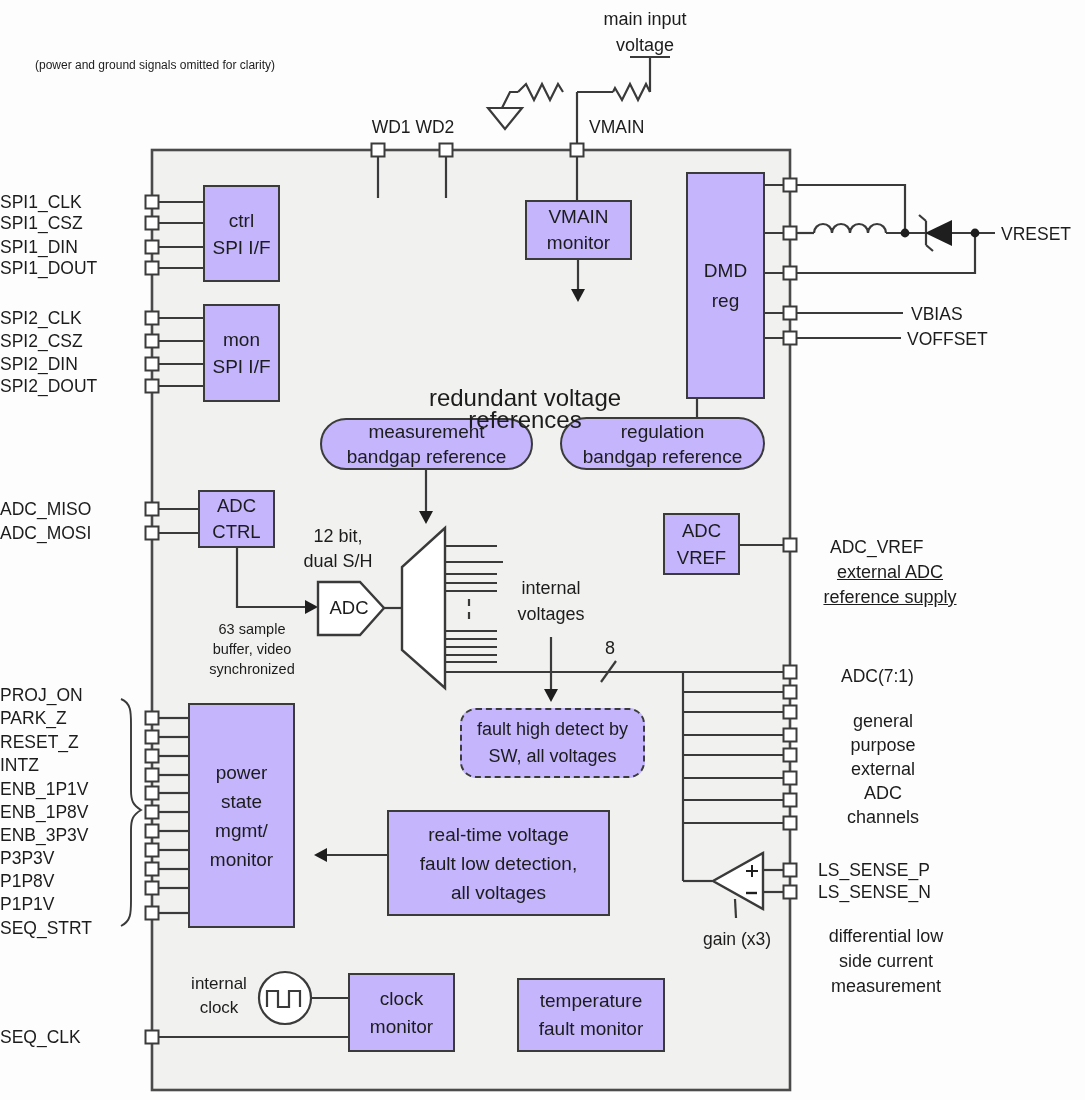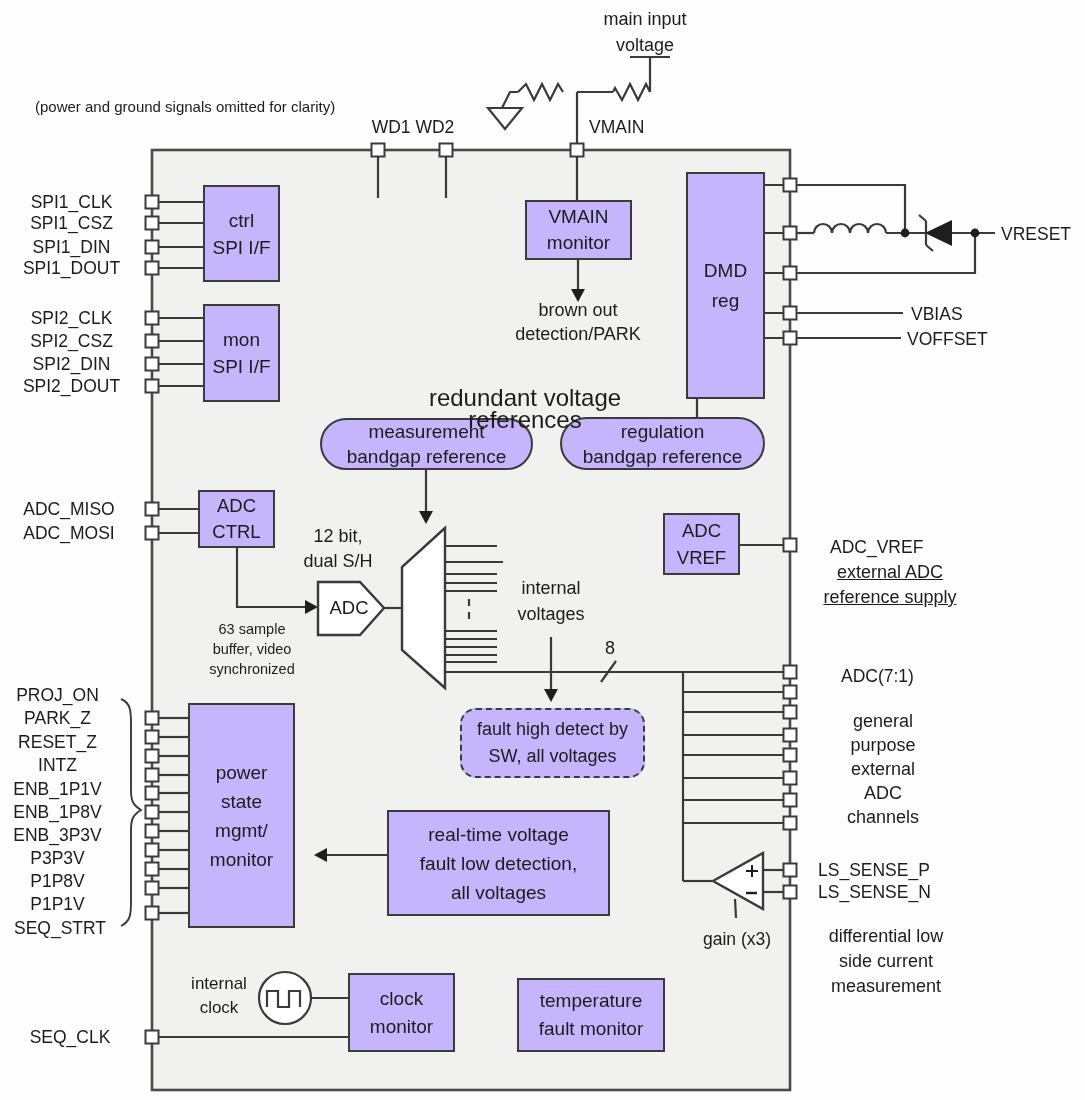--- a/index.html
+++ b/index.html
@@ -1,30 +1,30 @@
 <!DOCTYPE html>
 <html><head>
 <meta charset="utf-8">
 <style>
   html,body{margin:0;padding:0;background:#ffffff;}
   #stage{position:relative;width:1085px;height:1100px;background:#fdfdfd;overflow:hidden;
          font-family:"Liberation Sans","DejaVu Sans",sans-serif;color:#1c1c1c;}
   #wires{position:absolute;left:0;top:0;width:1085px;height:1100px;}
   .lbl{position:absolute;font-size:17.5px;line-height:22px;height:22px;white-space:nowrap;}
-  .lbl.r{text-align:center;}
+  .lbl.r{text-align:left;}
   .lbl.c{text-align:center;white-space:normal;}
   .ml{position:absolute;text-align:center;}
   .ml span{display:block;}
   .box{position:absolute;box-sizing:border-box;background:#c4b5fd;border:2.4px solid #3b3b3b;
        display:flex;flex-direction:column;align-items:center;justify-content:center;
        font-size:19px;text-align:center;}
   .box span{display:block;}
   .dashedbox{border:2.4px dashed #3b3b3b;border-radius:16px;}
   .stadium{border-radius:27px;}
-  .note{position:absolute;font-size:15px;margin-top:40px;}
+  .note{position:absolute;font-size:12px;}
 </style>
 </head>
 <body>
 
 <div id="stage">
 
   <svg id="wires" viewBox="0 0 1085 1100">
 
     <rect x="152" y="150" width="638" height="940" fill="#f1f1ef" stroke="#4a4a4a" stroke-width="2.6"></rect>
 
@@ -319,23 +319,19 @@
   <div class="ml" style="left:192px;top:619px;width:120px;font-size:14.5px;line-height:20px;">
     <span>63 sample</span>
       <span>buffer, video</span>
       <span>synchronized</span>
   </div>
   <div class="ml" style="left:501px;top:575px;width:100px;font-size:18px;line-height:26px;">
     <span>internal</span>
       <span>voltages</span>
   </div>
   <div class="lbl c" style="left:598px;top:637px;width:24px;font-size:18px;">8</div>
-  <div class="ml" style="left:493px;top:298px;width:170px;font-size:18px;line-height:24px;">
-    <span>brown out</span>
-      <span>detection/PARK</span>
-  </div>
   <div class="ml" style="left:178px;top:972px;width:82px;font-size:17px;line-height:24px;">
     <span>internal</span>
       <span>clock</span>
   </div>
   <div class="lbl c" style="left:687px;top:928px;width:100px;">gain (x3)</div>
 
 </div>
 
 </body></html>

